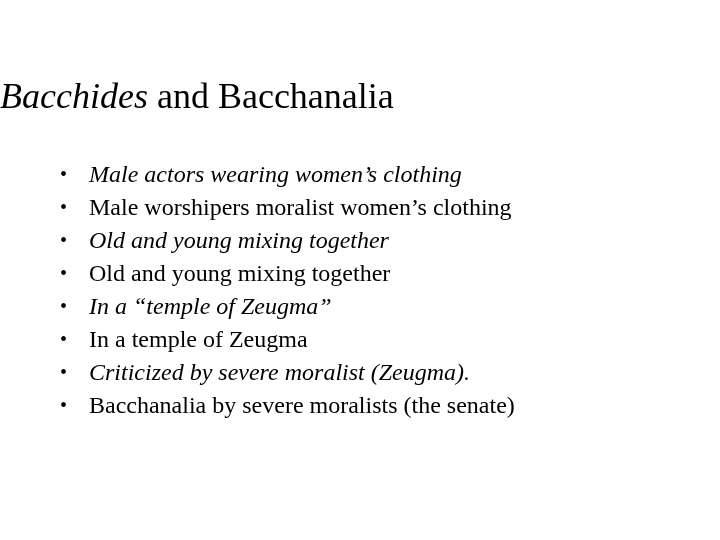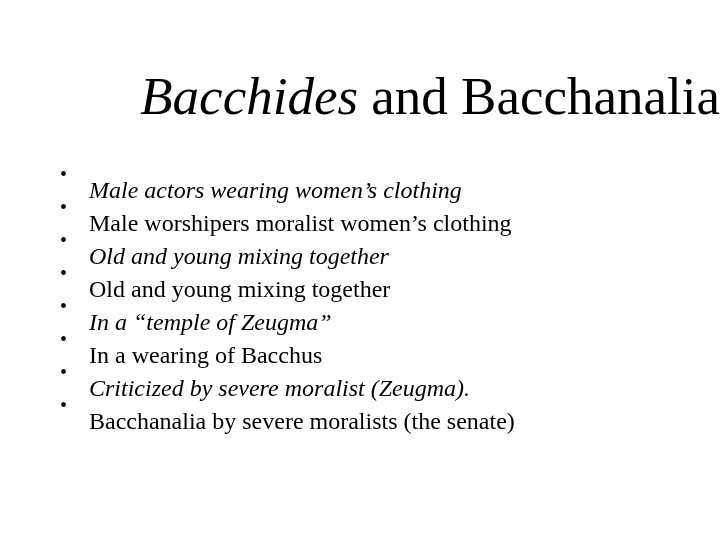--- a/index.html
+++ b/index.html
@@ -1,24 +1,24 @@
 <!DOCTYPE html>
 <html><head>
 <meta charset="utf-8">
 <style>
   html, body { margin: 0; padding: 0; background: #ffffff; }
   body { width: 720px; height: 540px; overflow: hidden; position: relative;
          font-family: "Liberation Serif", "DejaVu Serif", serif; color: #000; }
-  .slide-title { position: absolute; top: 68px; left: 0; width: 720px; text-align: right;
-                 font-size: 53px; line-height: 56px; white-space: nowrap; }
+  .slide-title { position: absolute; top: 68px; left: 0; width: 720px; text-align: left;
+                 font-size: 36px; line-height: 56px; white-space: nowrap; }
   .slide-title .it { font-style: italic; }
   .bullets { position: absolute; top: 158px; left: 0; margin: 0; padding: 0; list-style: none; }
   .bullet-item { position: relative; height: 33px; line-height: 33px; font-size: 24px; white-space: nowrap; }
   .bullet-dot { position: absolute; left: 60px; top: 0; font-size: 20px; }
-  .bullet-text { position: absolute; left: 89px; top: 16px; }
+  .bullet-text { position: absolute; left: 89px; top: 0; }
   .bullet-text.italic { font-style: italic; }
 </style>
 </head>
 <body>
 
 <div class="slide-title">
   <span class="it">Bacchides</span><span> and Bacchanalia</span>
 </div>
 
 <ul class="bullets">
@@ -37,21 +37,21 @@
   <li class="bullet-item">
       <span class="bullet-dot">•</span>
       <span class="bullet-text">Old and young mixing together</span>
     </li>
   <li class="bullet-item">
       <span class="bullet-dot">•</span>
       <span class="bullet-text italic">In a “temple of Zeugma”</span>
     </li>
   <li class="bullet-item">
       <span class="bullet-dot">•</span>
-      <span class="bullet-text">In a wearing of Bacchus</span>
+      <span class="bullet-text">In a temple of Zeugma</span>
     </li>
   <li class="bullet-item">
       <span class="bullet-dot">•</span>
       <span class="bullet-text italic">Criticized by severe moralist (Zeugma).</span>
     </li>
   <li class="bullet-item">
       <span class="bullet-dot">•</span>
       <span class="bullet-text">Bacchanalia by severe moralists (the senate)</span>
     </li>
 </ul>

